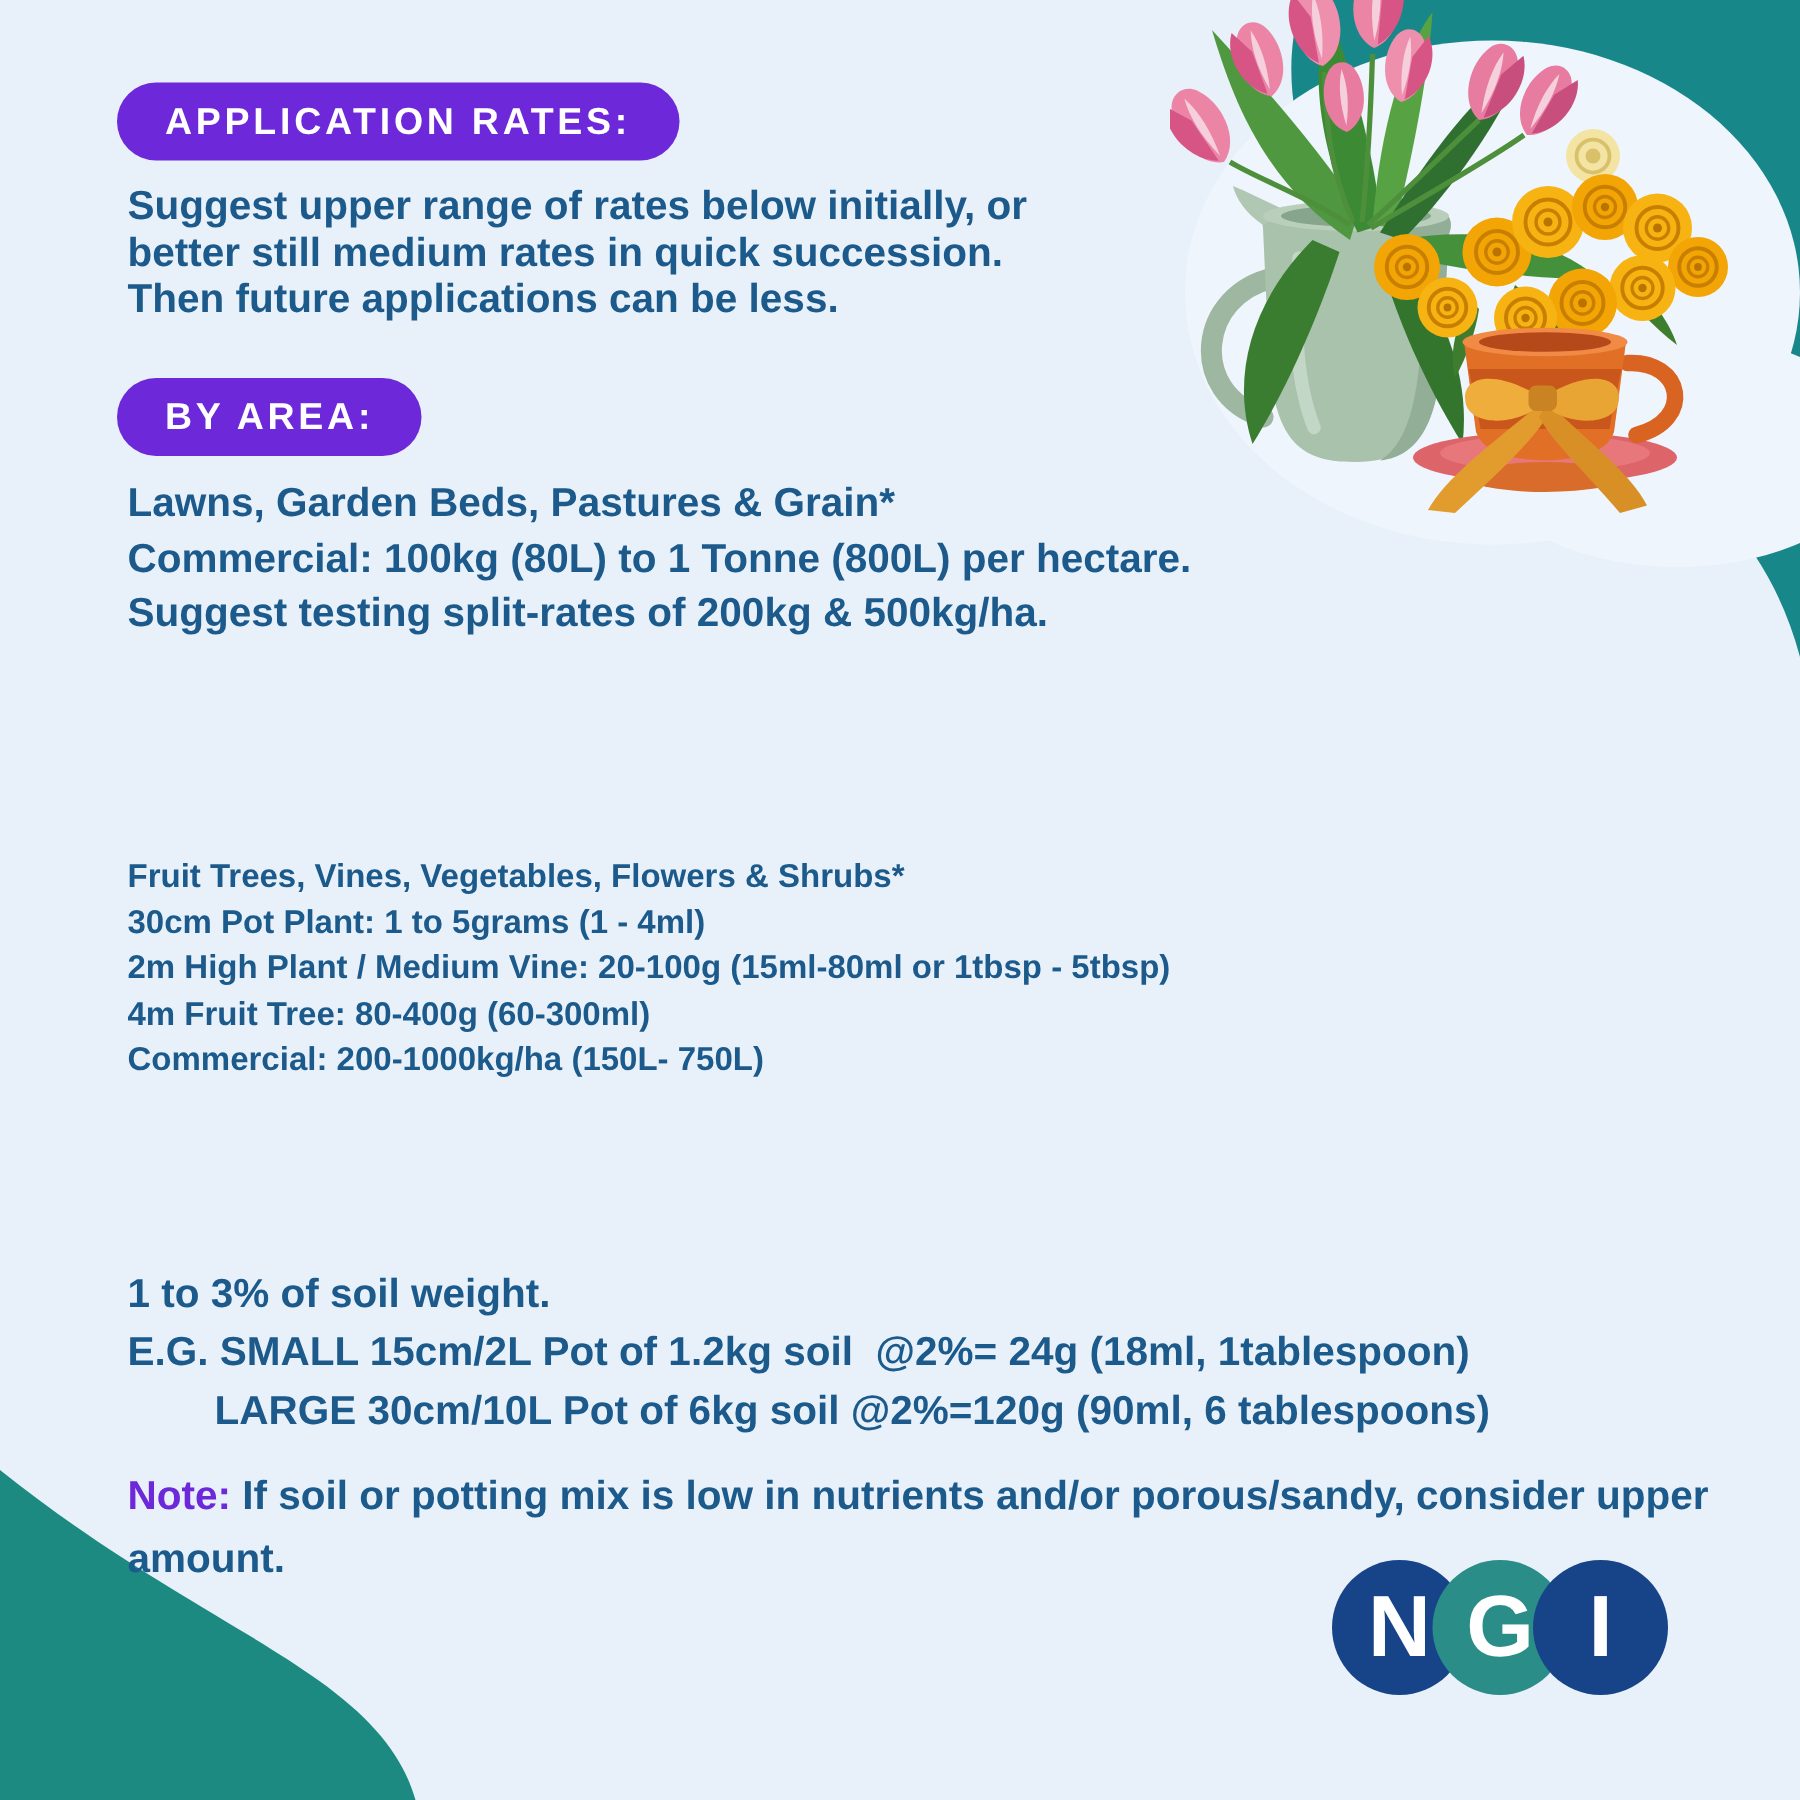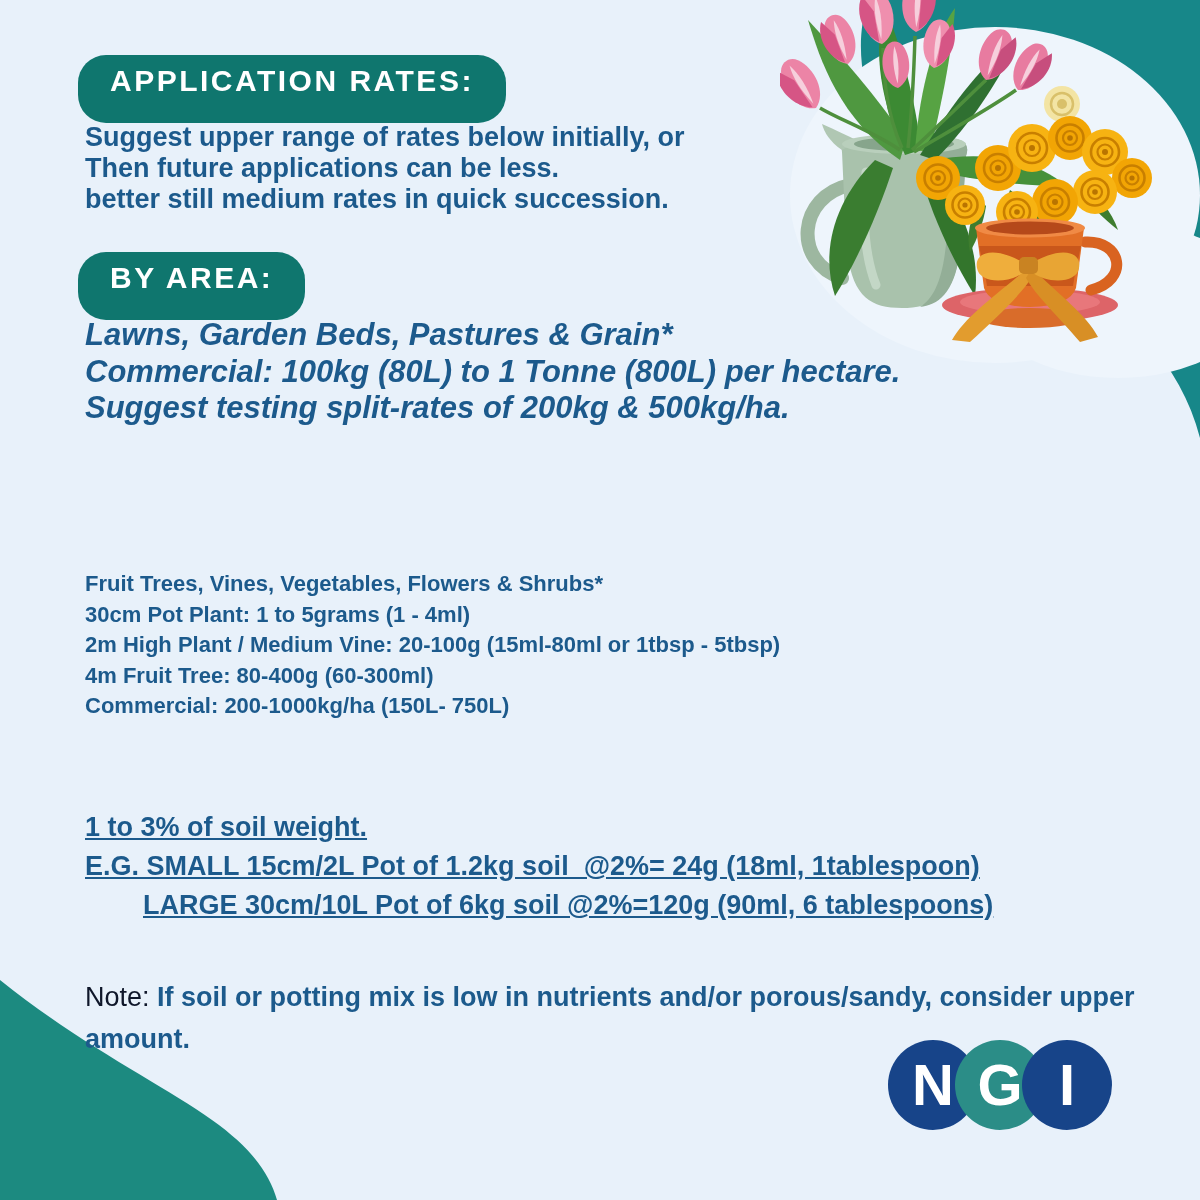--- a/index.html
+++ b/index.html
@@ -7,34 +7,34 @@
   .canvas{
     position:relative;width:1200px;height:1200px;overflow:hidden;
     background:#e8f1fa;
   }
   .bg-svg, .flower-svg{position:absolute;pointer-events:none;}
   .bg-svg{left:0;top:0;z-index:0;}
   .flower-svg{left:780px;top:0;width:412px;height:360px;z-index:1;}
   .content{position:absolute;left:0;top:0;width:1200px;height:1200px;z-index:2;}
   .pill{
     position:absolute;left:78px;
-    background:#0f766e;color:#ffffff;
-    font-weight:bold;font-size:30px;letter-spacing:2.5px;
-    line-height:52px;height:68px;padding:0 32px;border-radius:28px;
+    background:#6d28d9;color:#ffffff;
+    font-weight:bold;font-size:25px;letter-spacing:2.5px;
+    line-height:52px;height:52px;padding:0 32px;border-radius:28px;
     white-space:pre;
   }
   .tblock{position:absolute;left:85px;color:#1c5a8c;font-weight:600;}
   .line{white-space:pre;}
   .intro{top:122px;font-size:27px;line-height:31px;}
-  .area{top:317px;font-size:31px;line-height:36.5px;font-style:italic;}
+  .area{top:317px;font-size:27px;line-height:36.5px;}
   .plant{top:569px;font-size:22px;line-height:30.5px;}
-  .volume{top:808px;font-size:27px;line-height:39px;text-decoration:underline;}
+  .volume{top:843px;font-size:27px;line-height:39px;}
   .volume .indent{padding-left:58px;}
   .note{top:976px;font-size:27px;line-height:42px;width:1072px;white-space:normal;}
-  .note .nlabel{font-weight:400;color:#0f172a;text-align:center;}
+  .note .nlabel{font-weight:700;color:#6d28d9;text-align:center;}
   .logo{position:absolute;left:888px;top:1040px;width:224px;height:90px;}
   .logo-circle{
     position:absolute;top:0;width:90px;height:90px;border-radius:50%;
     display:flex;align-items:center;justify-content:center;
     color:#ffffff;font-weight:800;font-size:58px;line-height:90px;
   }
   .lc-n{left:0;background:#174489;z-index:1;}
   .lc-g{left:67px;background:#2b8d87;z-index:2;}
   .lc-i{left:134px;background:#174489;z-index:3;}
 </style>
@@ -213,22 +213,22 @@
       <path d="M250,264 C282,245 302,252 299,268 C297,283 268,285 250,271 Z" fill="#e8a534"></path>
       <rect x="239" y="257" width="19" height="17" rx="5" fill="#c98322"></rect>
     </g>
   </svg>
 
   <div class="content">
 
     <div class="pill" style="top:55px">APPLICATION RATES:</div>
     <div class="tblock intro">
       <div class="line">Suggest upper range of rates below initially, or</div>
+      <div class="line">better still medium rates in quick succession.</div>
       <div class="line">Then future applications can be less.</div>
-      <div class="line">better still medium rates in quick succession.</div>
     </div>
 
     <div class="pill" style="top:252px">BY AREA:</div>
     <div class="tblock area">
       <div class="line">Lawns, Garden Beds, Pastures &amp; Grain*</div>
       <div class="line">Commercial: 100kg (80L) to 1 Tonne (800L) per hectare.</div>
       <div class="line">Suggest testing split-rates of 200kg &amp; 500kg/ha.</div>
     </div>
 
     <div class="tblock plant">

